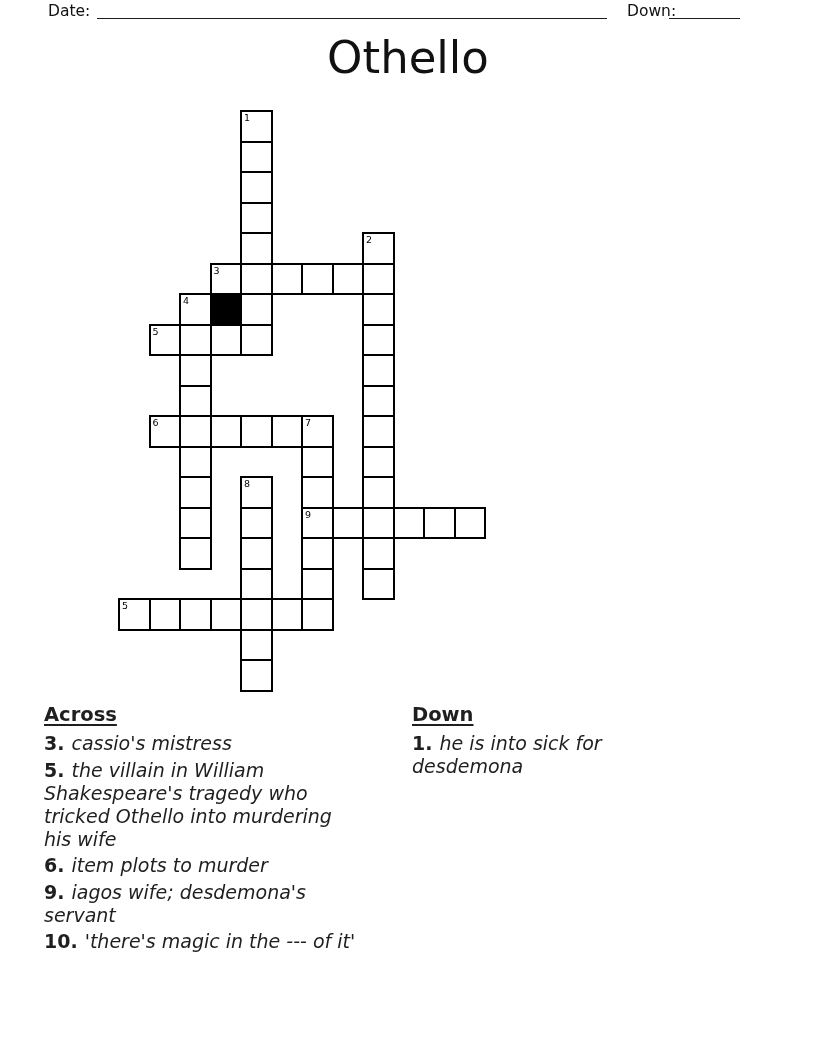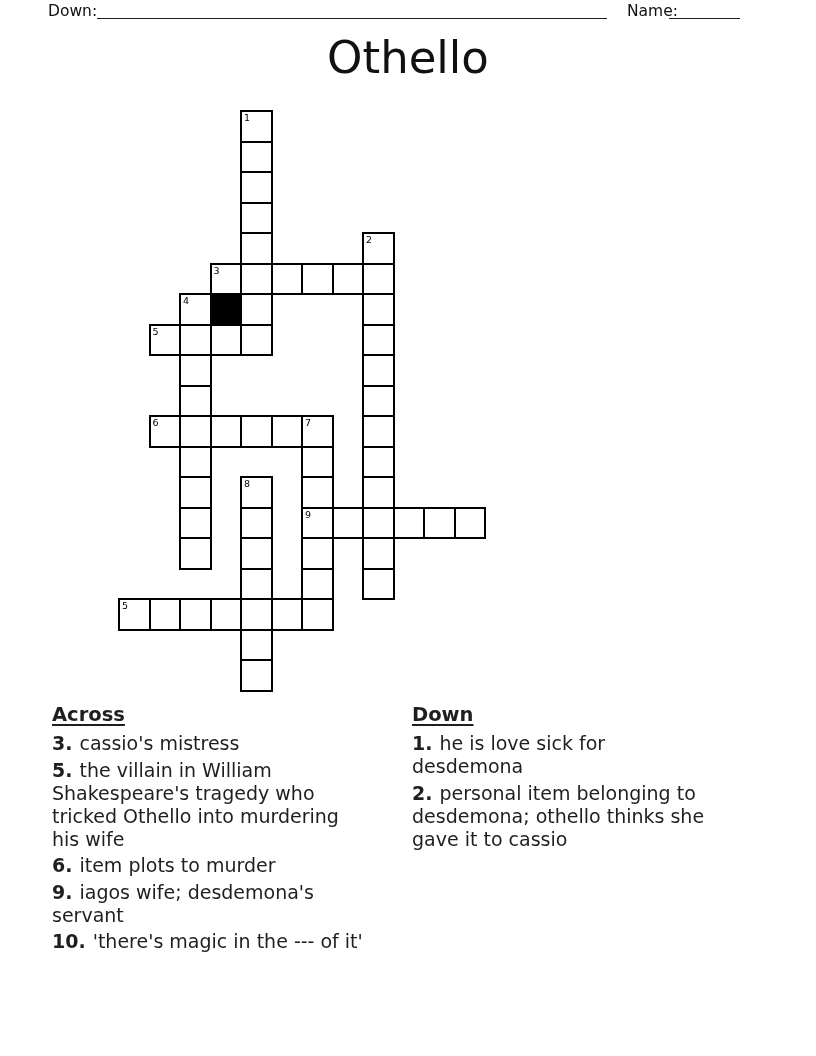--- a/index.html
+++ b/index.html
@@ -27,36 +27,36 @@
     position:absolute;box-sizing:border-box;
     border:2px solid #000;background:#fff;
   }
   .cell.black{background:#000;}
   .cell .num{
     position:absolute;top:1px;left:2px;
     font-size:9.5px;line-height:1;color:#000;letter-spacing:-0.3px;
   }
   
   .clue-col{position:absolute;font-size:19px;line-height:23px;color:#1f1f1f;}
-  #clues-across{left:52px;top:703px;width:360px;}
+  #clues-across{left:44px;top:703px;width:360px;}
   #clues-down{left:412px;top:703px;width:350px;}
   .heading{
     font-weight:bold;font-size:19.5px;margin:0 0 6px 0;
     text-decoration:underline;text-decoration-thickness:2px;text-underline-offset:3px;
   }
   .clue{margin:0 0 3.5px 0;}
   .clue .cnum{font-weight:bold;margin-right:7px;}
-  .clue .ctxt{white-space:pre-line;}
+  .clue .ctxt{white-space:pre-line;font-style:italic;}
 </style>
 </head>
 <body>
 
-<div class="abs hdr-label" id="name-label">Down:</div>
+<div class="abs hdr-label" id="name-label">Date:</div>
 <div class="abs rule" id="name-line"></div>
-<div class="abs hdr-label" id="date-label">Name:</div>
+<div class="abs hdr-label" id="date-label">Down:</div>
 <div class="abs rule" id="date-line"></div>
 
 <div class="abs" id="page-title">Othello</div>
 
 <div class="abs" id="crossword-grid">
     <div class="cell black" style="left: 91.5px; top: 183px; width: 32.5px; height: 32.5px;"></div>
     <div class="cell" style="left: 122px; top: 0px; width: 32.5px; height: 32.5px;">
       <span class="num">1</span>
     </div>
     <div class="cell" style="left: 122px; top: 30.5px; width: 32.5px; height: 32.5px;"></div>
@@ -150,19 +150,16 @@
 his wife</span></div>
       <div class="clue"><span class="cnum">6.</span><span class="ctxt">item plots to murder</span></div>
       <div class="clue"><span class="cnum">9.</span><span class="ctxt">iagos wife; desdemona's
 servant</span></div>
       <div class="clue"><span class="cnum">10.</span><span class="ctxt">'there's magic in the --- of it'</span></div>
     </div>
 </div>
 <div class="clue-col" id="clues-down">
   <div class="heading">Down</div>
   <div>
-      <div class="clue"><span class="cnum">1.</span><span class="ctxt">he is love sick for
+      <div class="clue"><span class="cnum">1.</span><span class="ctxt">he is into sick for
 desdemona</span></div>
-      <div class="clue"><span class="cnum">2.</span><span class="ctxt">personal item belonging to
-desdemona; othello thinks she
-gave it to cassio</span></div>
     </div>
 </div>
 
 </body></html>

